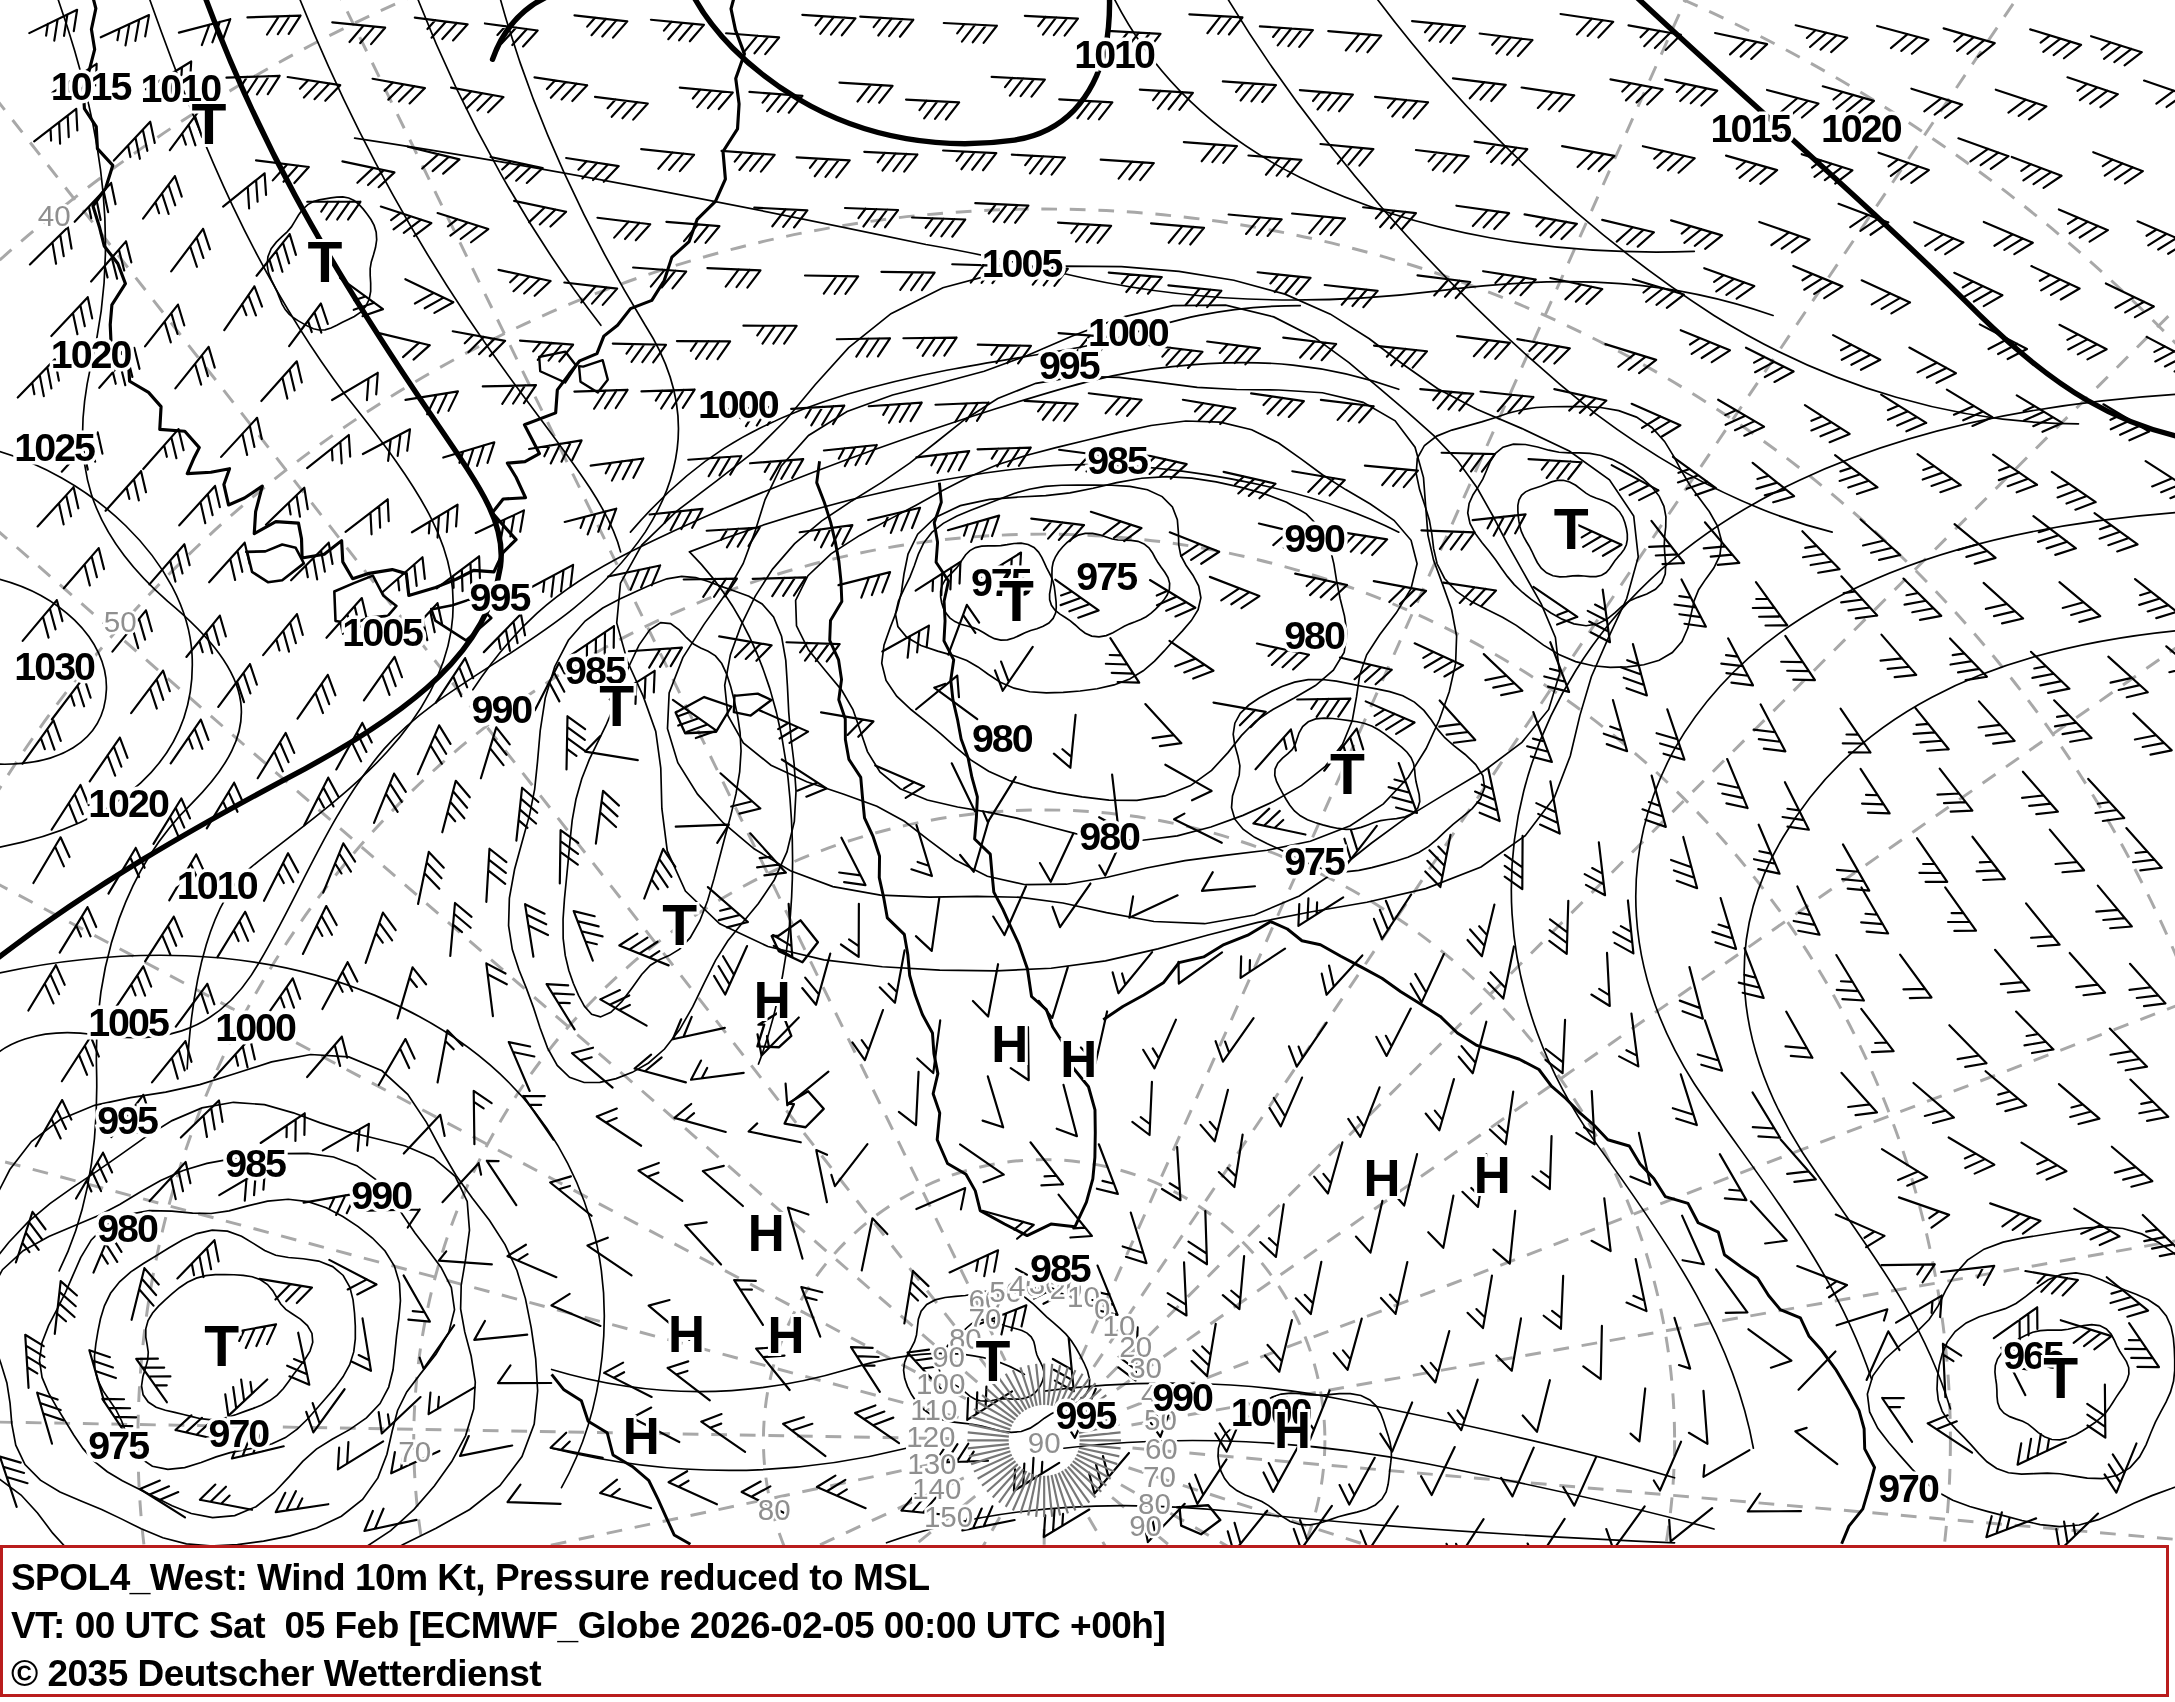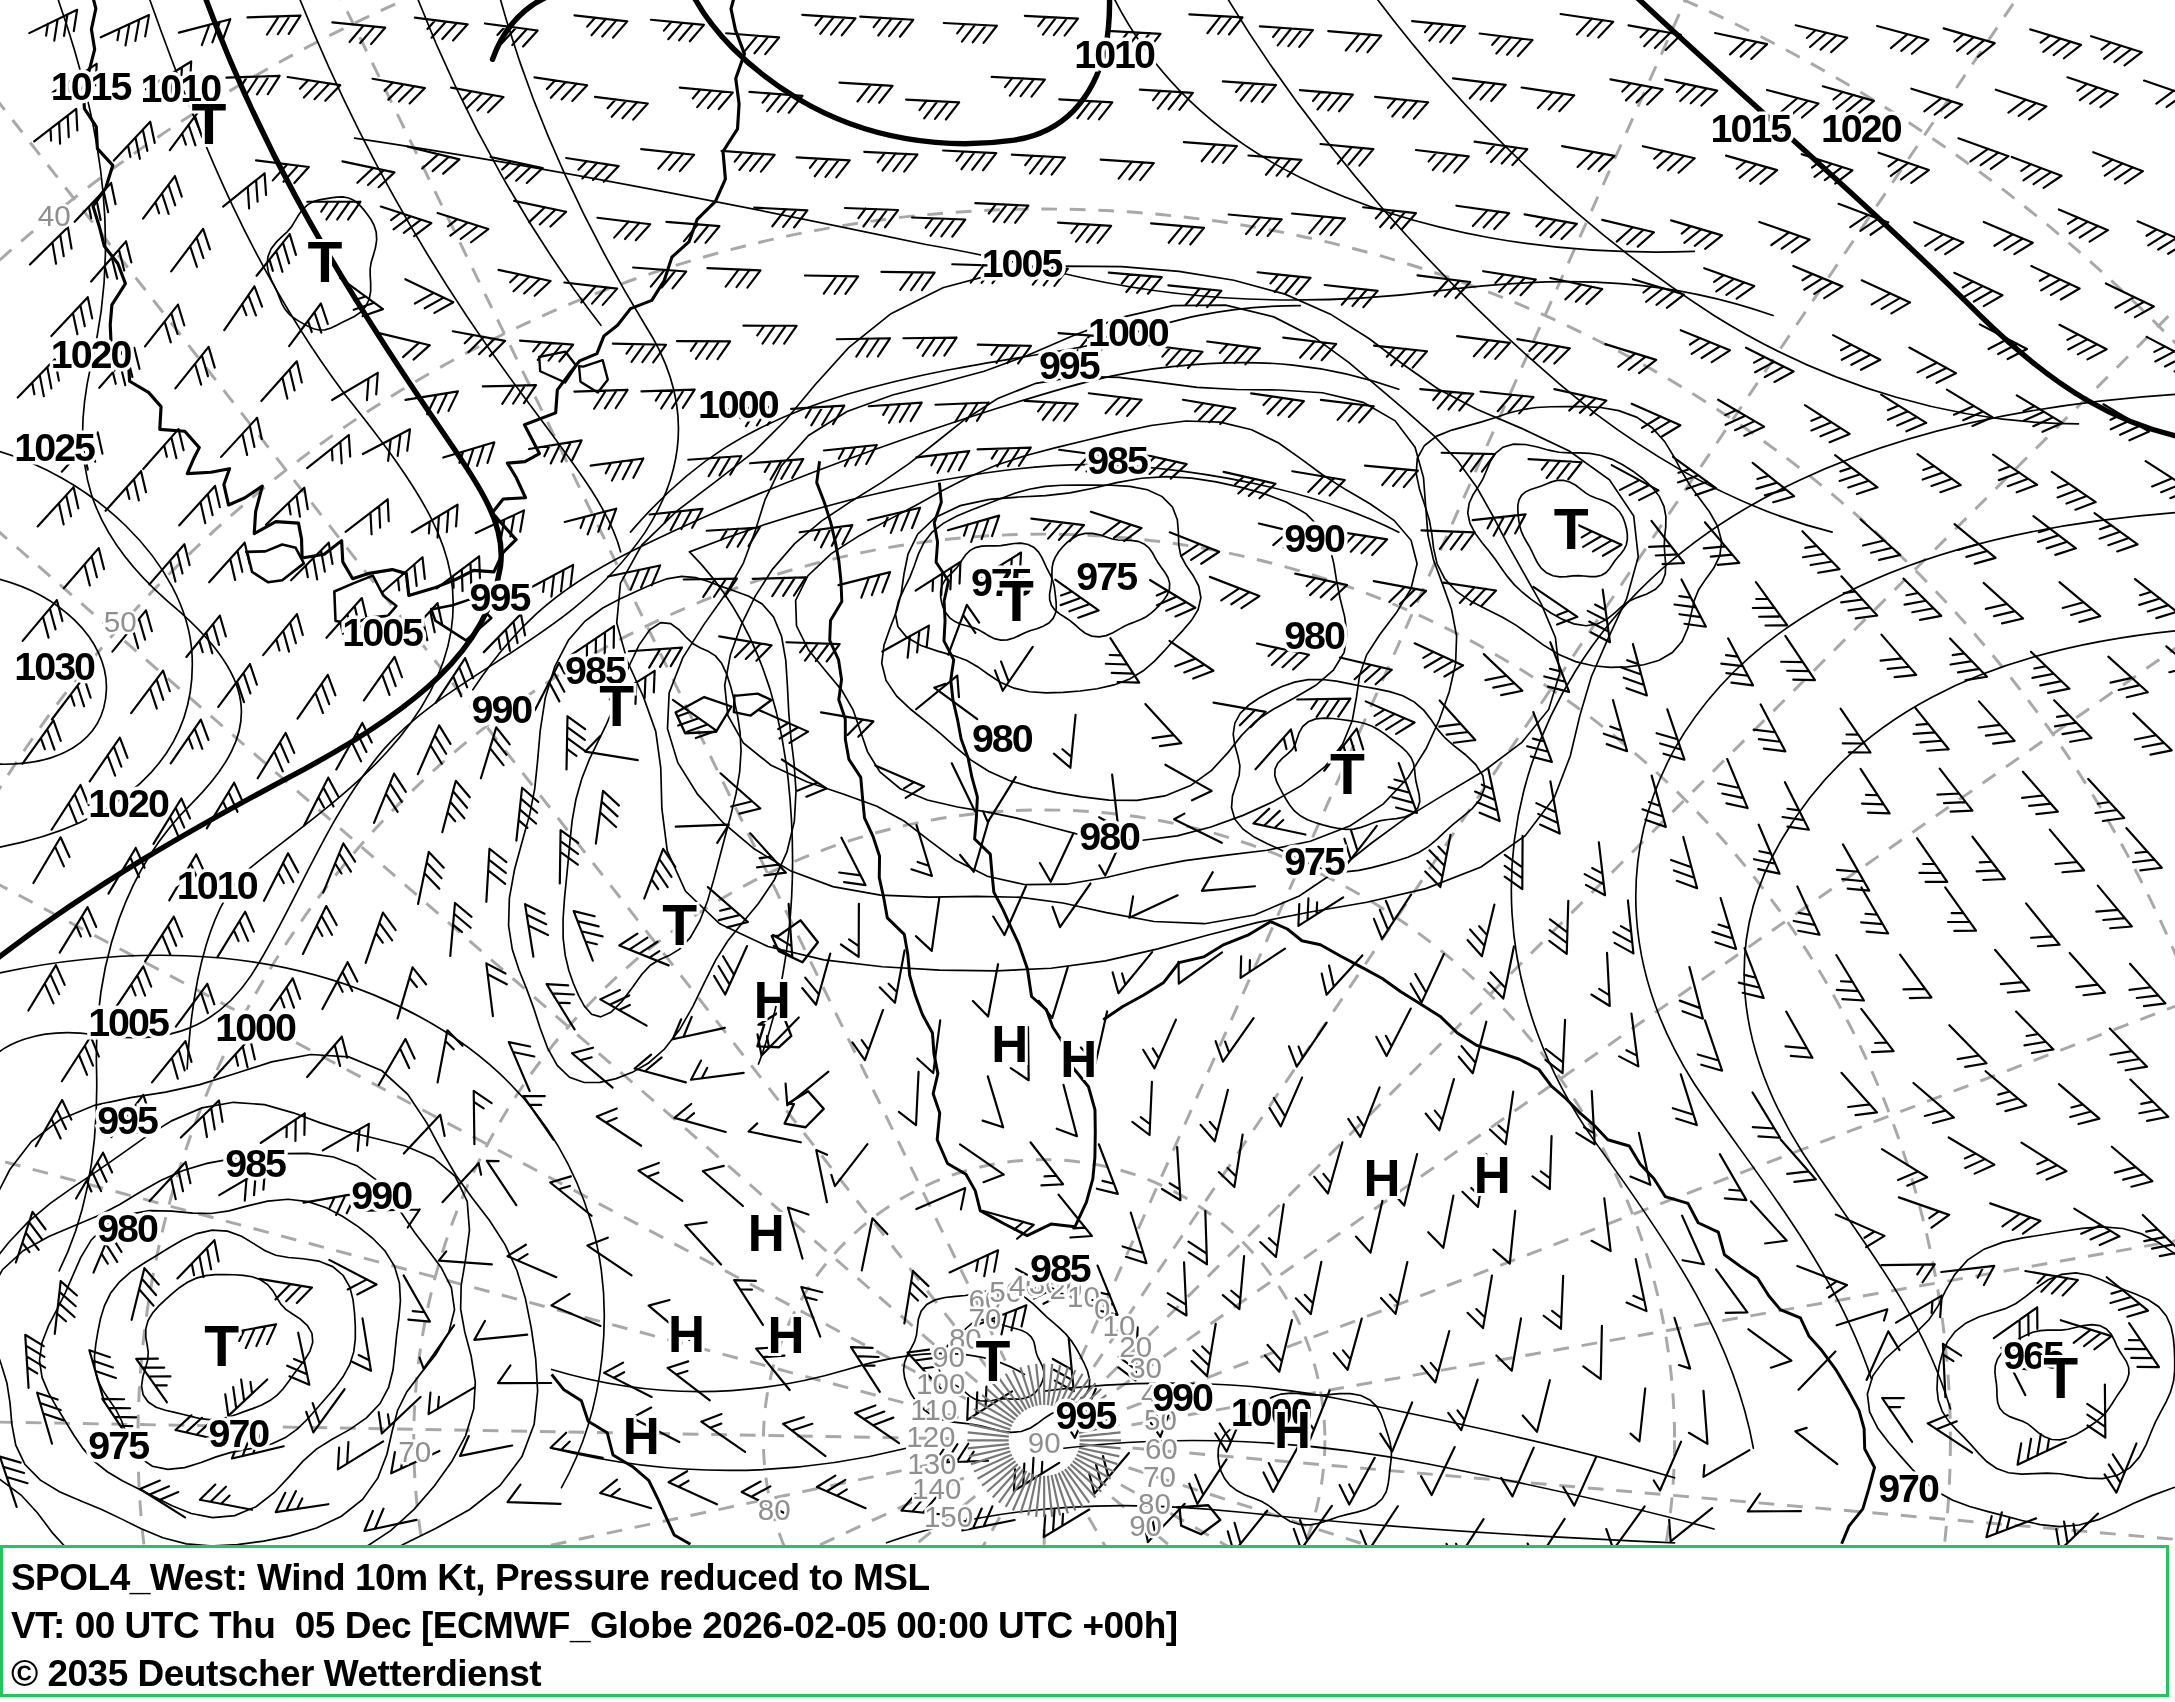--- a/index.html
+++ b/index.html
@@ -1,21 +1,21 @@
 <!DOCTYPE html>
 <html><head>
 <meta charset="utf-8">
 <style>
   html,body{margin:0;padding:0;background:#ffffff;}
   .stage{position:relative;width:2175px;height:1702px;background:#fff;overflow:hidden;
          font-family:"Liberation Sans",sans-serif;}
   #map{position:absolute;left:0;top:0;}
   .caption-box{
     position:absolute;left:0;top:1545px;width:2169px;height:152px;
-    border:3px solid #22c55e;background:#fff;box-sizing:border-box;
+    border:3px solid #b91c1c;background:#fff;box-sizing:border-box;
     padding:5.9px 7.9px 0 7.9px;
   }
   .caption-line{
     font-family:"Liberation Sans",sans-serif;
     font-size:37px;line-height:48px;font-weight:700;color:#000;
     white-space:pre;letter-spacing:-0.5px;
   }
 </style>
 </head>
 <body>
@@ -982,17 +982,17 @@
         <text x="798" y="1373" font-size="52" font-weight="700" fill="#000000" text-anchor="middle" font-family="&quot;Liberation Sans&quot;,sans-serif" letter-spacing="0" paint-order="stroke" stroke="#ffffff" stroke-width="6">H</text>
         <text x="651" y="1476" font-size="52" font-weight="700" fill="#000000" text-anchor="middle" font-family="&quot;Liberation Sans&quot;,sans-serif" letter-spacing="0" paint-order="stroke" stroke="#ffffff" stroke-width="6">H</text>
         <text x="1403" y="1214" font-size="52" font-weight="700" fill="#000000" text-anchor="middle" font-family="&quot;Liberation Sans&quot;,sans-serif" letter-spacing="0" paint-order="stroke" stroke="#ffffff" stroke-width="6">H</text>
         <text x="1515" y="1211" font-size="52" font-weight="700" fill="#000000" text-anchor="middle" font-family="&quot;Liberation Sans&quot;,sans-serif" letter-spacing="0" paint-order="stroke" stroke="#ffffff" stroke-width="6">H</text>
         <text x="1312" y="1470" font-size="52" font-weight="700" fill="#000000" text-anchor="middle" font-family="&quot;Liberation Sans&quot;,sans-serif" letter-spacing="0" paint-order="stroke" stroke="#ffffff" stroke-width="6">H</text>
       </g>
     </svg>
 
   <div class="caption-box">
     <div class="caption-line">SPOL4_West: Wind 10m Kt, Pressure reduced to MSL</div>
-    <div class="caption-line">VT: 00 UTC Thu  05 Dec [ECMWF_Globe 2026-02-05 00:00 UTC +00h]</div>
+    <div class="caption-line">VT: 00 UTC Sat  05 Feb [ECMWF_Globe 2026-02-05 00:00 UTC +00h]</div>
     <div class="caption-line">© 2035 Deutscher Wetterdienst</div>
   </div>
 </div>
 
 
 </body></html>

